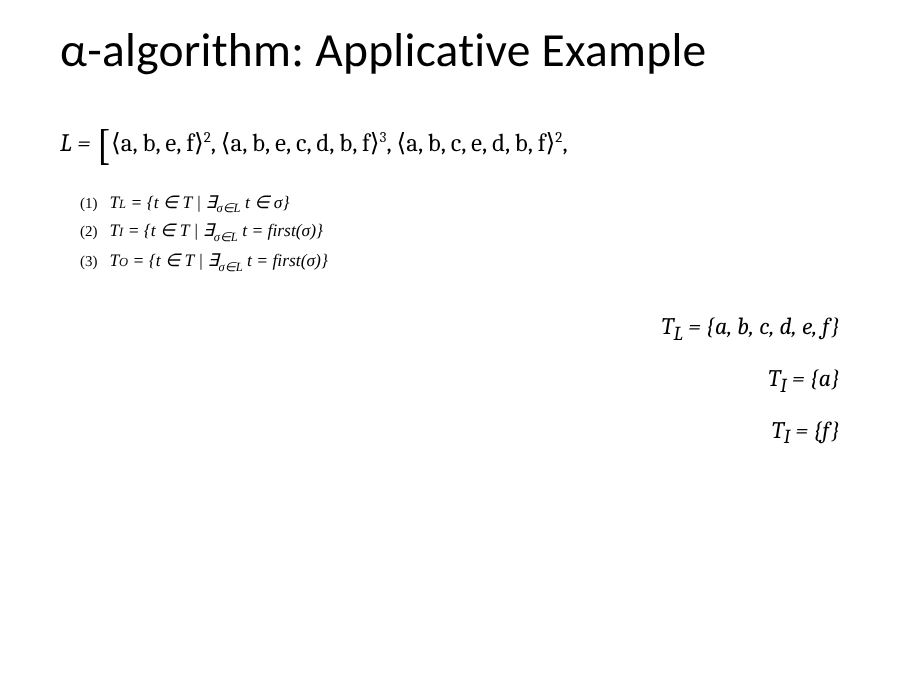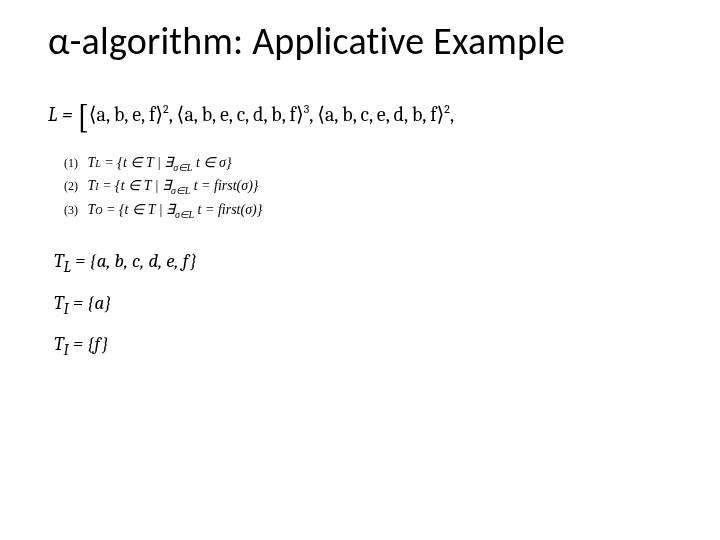--- a/index.html
+++ b/index.html
@@ -42,20 +42,21 @@
     line-height: 1.55;
     margin-left: 16px;
     margin-bottom: 28px;
   }
   .steps .n { font-size: 12px; margin-right: 6px; }
   .steps .sub { font-size: 10px; }
   .results {
     font-family: "Cambria Math", Cambria, "Times New Roman", serif;
     font-size: 19px;
     margin-left: 6px;
+    text-align: right;
   }
   .results div { margin-bottom: 16px; }
   .it { font-style: italic; }
 </style>
 </head>
 <body>
 
 <div class="slide">
 
   <h1 class="title">α-algorithm: Applicative Example</h1>

